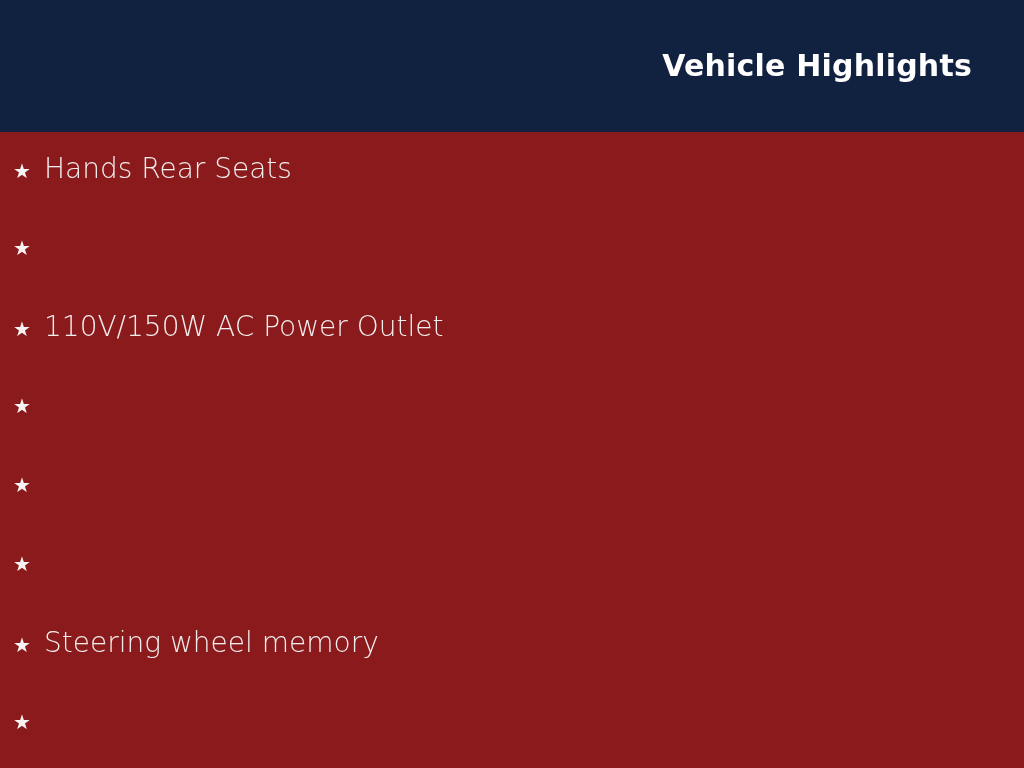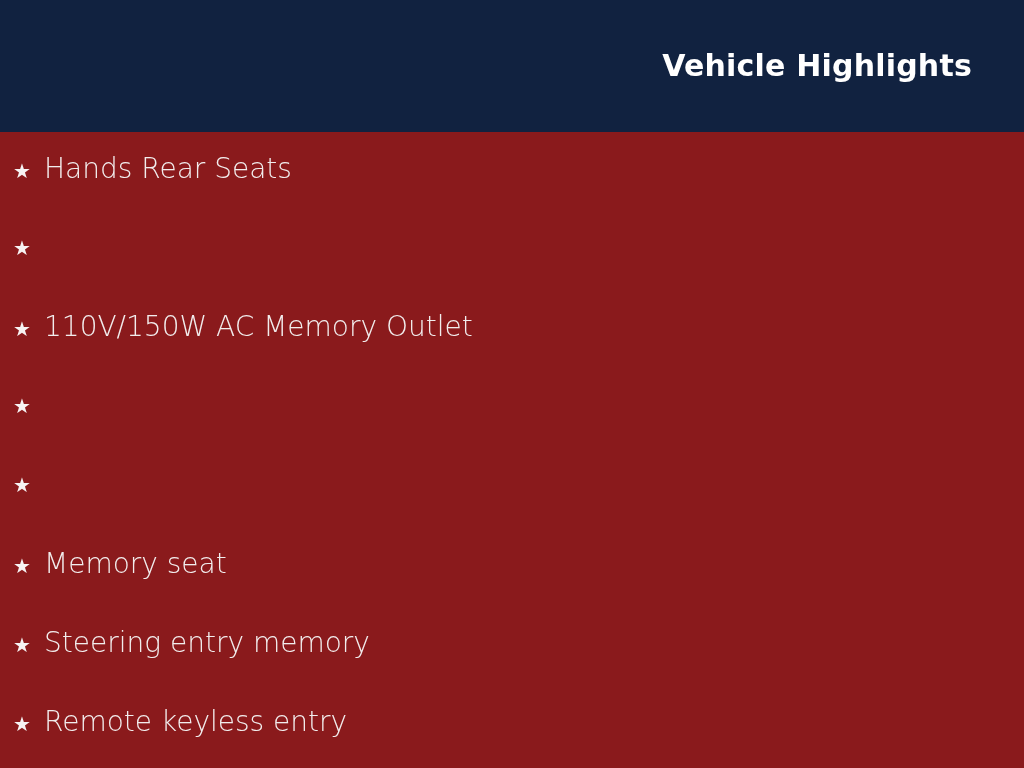--- a/index.html
+++ b/index.html
@@ -100,42 +100,40 @@
         <span class="bullet-star">★</span>
         <span class="highlight-text">Hands Rear Seats</span>
       </li>
 
       <li class="highlight-item">
         <span class="bullet-star">★</span>
       </li>
 
       <li class="highlight-item">
         <span class="bullet-star">★</span>
-        <span class="highlight-text">110V/150W AC Memory Outlet</span>
+        <span class="highlight-text">110V/150W AC Power Outlet</span>
       </li>
 
       <li class="highlight-item">
         <span class="bullet-star">★</span>
       </li>
 
       <li class="highlight-item">
         <span class="bullet-star">★</span>
       </li>
 
       <li class="highlight-item">
         <span class="bullet-star">★</span>
-        <span class="highlight-text">Memory seat</span>
       </li>
 
       <li class="highlight-item">
         <span class="bullet-star">★</span>
-        <span class="highlight-text">Steering entry memory</span>
+        <span class="highlight-text">Steering wheel memory</span>
       </li>
 
       <li class="highlight-item">
         <span class="bullet-star">★</span>
-        <span class="highlight-text">Remote keyless entry</span>
       </li>
 
     </ul>
   </div>
 
 </div>
 
 </body></html>

